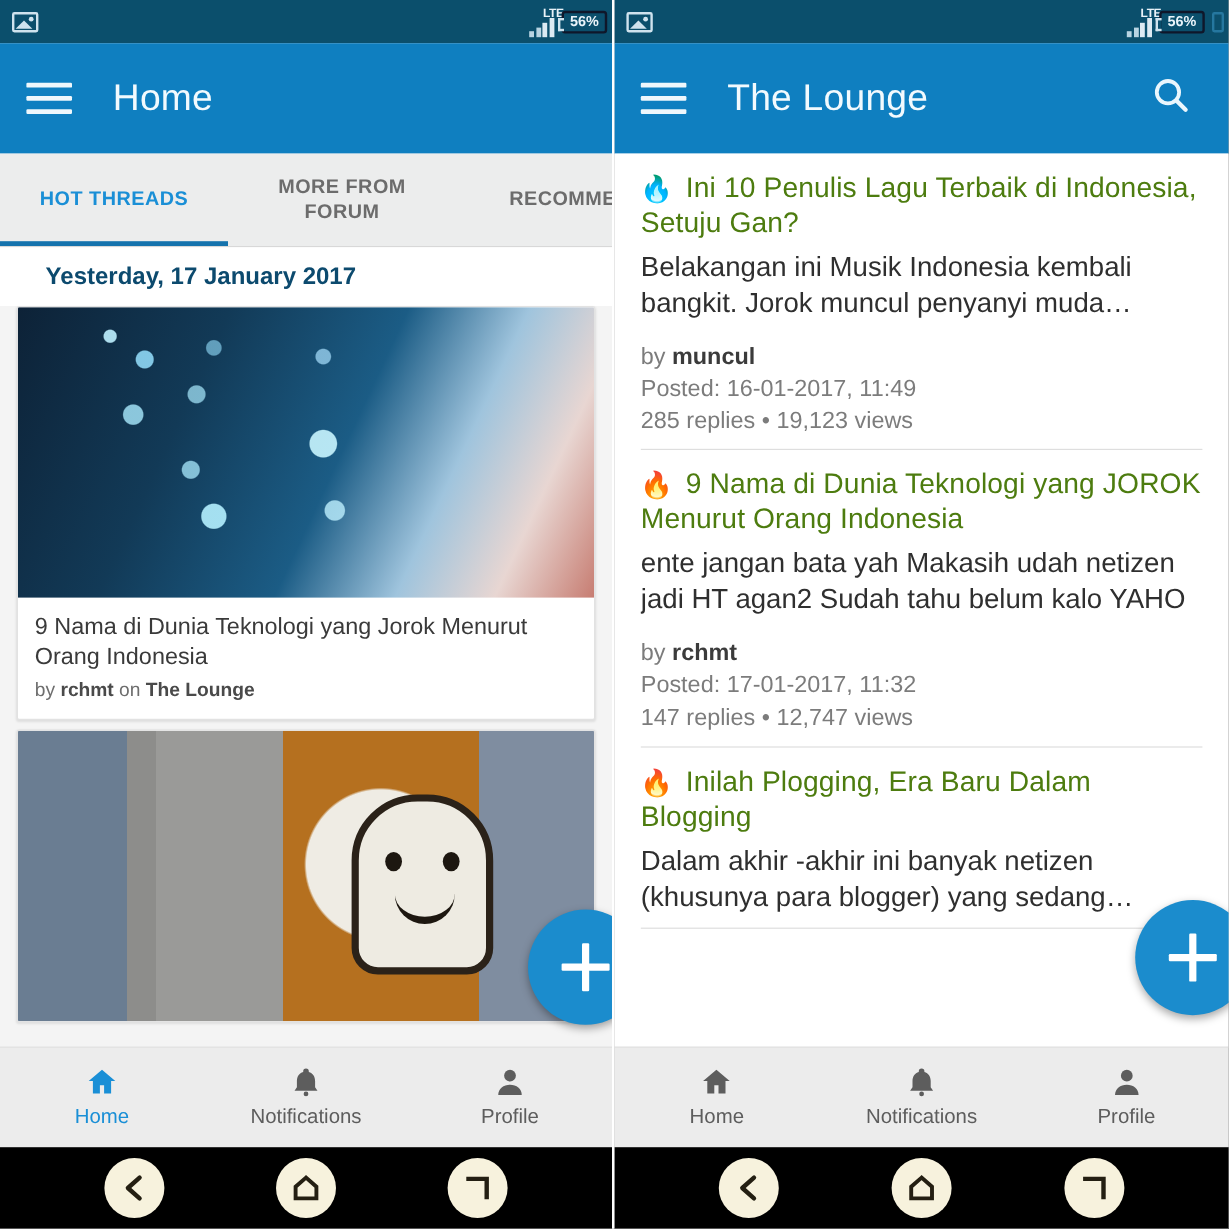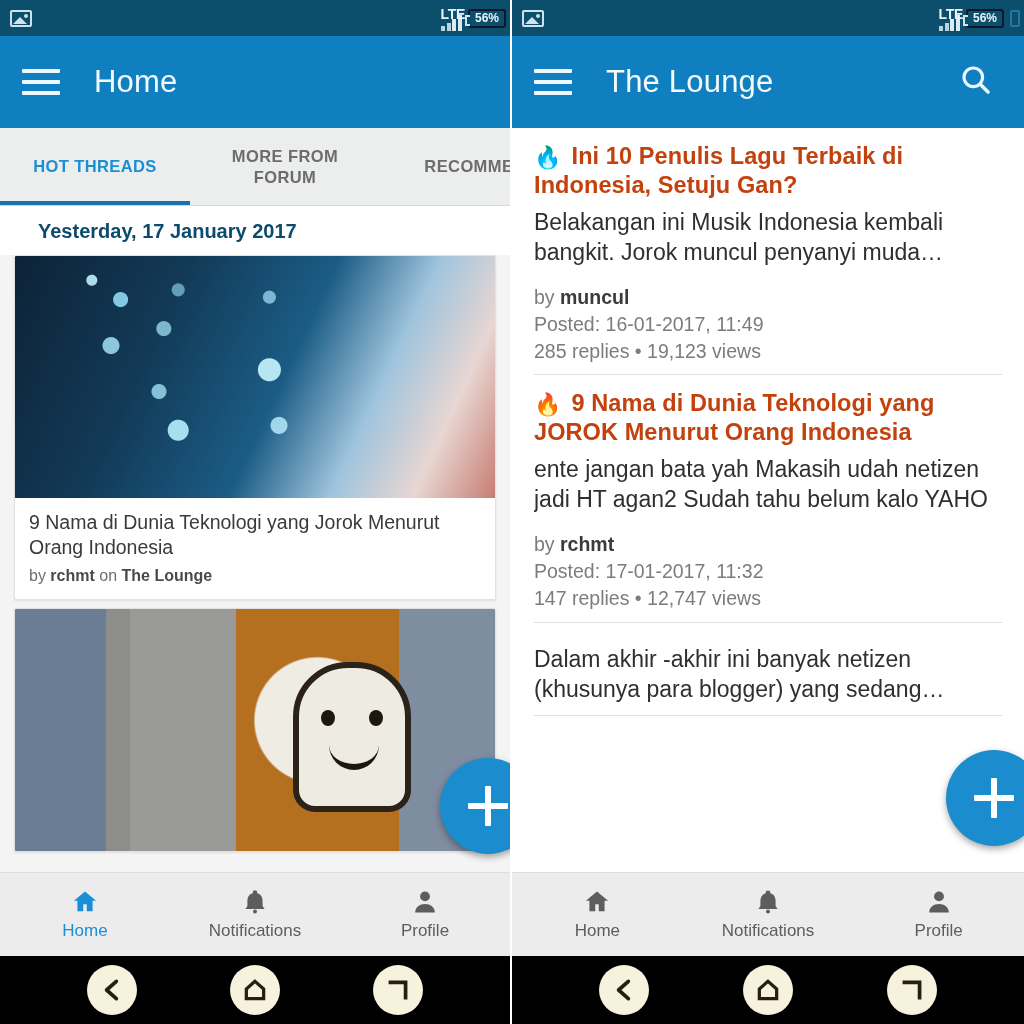--- a/index.html
+++ b/index.html
@@ -36,22 +36,22 @@
     content:""; position:absolute; left:1px; bottom:1px;
     width:0; height:0; border-left:7px solid transparent;
     border-right:7px solid transparent; border-bottom:7px solid #cfe3ee;
   }
   .img-icon:after {
     content:""; position:absolute; right:2px; top:2px;
     width:4px; height:4px; border-radius:50%; background:#cfe3ee;
   }
   .lte-wrap { display:flex; align-items:flex-end; gap:1px; position:relative; height:26px;}
   .lte-txt {
-    font-size:14px; font-weight:bold; color:#e8f2f8;
-    position:absolute; top:1px; left:0; letter-spacing:-0.3px;
+    font-size:10px; font-weight:bold; color:#e8f2f8;
+    position:absolute; top:1px; left:12px; letter-spacing:-0.3px;
   }
   .sig { display:flex; align-items:flex-end; gap:1.5px; height:16px; margin-top:10px; margin-left:1px;}
   .sig i { display:block; width:4px; background:#b8d4e2; }
   .sig i:nth-child(1){ height:5px; }
   .sig i:nth-child(2){ height:8px; }
   .sig i:nth-child(3){ height:12px; background:#dceaf2; }
   .sig i:nth-child(4){ height:16px; background:#dceaf2; }
   .batt {
     border:2px solid #0f172a; border-radius:3px; padding:1px 5px;
     font-size:12px; font-weight:bold; color:#eaf4fa; line-height:13px;
@@ -113,21 +113,21 @@
   .card-meta b { color:#4a4a4a; }
 
   
   .content-right {
     flex:1 1 auto; background:#fff; overflow:hidden;
     padding:0 0 0 0; position:relative;
   }
   .thread { padding:14px 0 10px 0; margin:0 22px; border-bottom:1px solid #dedede; }
   .thread:last-child { border-bottom:none; }
   .th-title {
-    font-size:23.5px; font-weight:bold; color:#c2410c; line-height:1.23;
+    font-size:23.5px; font-weight:normal; color:#4d7c0f; line-height:1.23;
     letter-spacing:.1px;
   }
   .flame { font-size:22px; margin-right:10px; vertical-align:-1px; }
   .flame.blue { filter:hue-rotate(165deg) saturate(1.3); }
   .th-excerpt {
     font-size:23px; color:#2f2f2f; line-height:1.3; margin-top:8px;
     white-space:nowrap; overflow:hidden;
   }
   .th-excerpt span { display:block; }
   .th-info { margin-top:16px; font-size:19.5px; color:#7c7c7c; line-height:1.38; }
@@ -371,20 +371,21 @@
           <span>jadi HT agan2 Sudah tahu belum kalo YAHO</span>
         </div>
         <div class="th-info">
           <div class="by"><span>by </span><b>rchmt</b></div>
           <div>Posted: 17-01-2017, 11:32</div>
           <div>147 replies • 12,747 views</div>
         </div>
       </div>
 
       <div class="thread">
+        <div class="th-title"><span class="flame">🔥</span><span>Inilah Plogging, Era Baru Dalam Blogging</span></div>
         <div class="th-excerpt">
           <span>Dalam akhir -akhir ini banyak netizen</span>
           <span>(khusunya para blogger) yang sedang…</span>
         </div>
       </div>
 
       <div class="fab right-fab">
         <span class="plus"></span>
       </div>
     </div>

